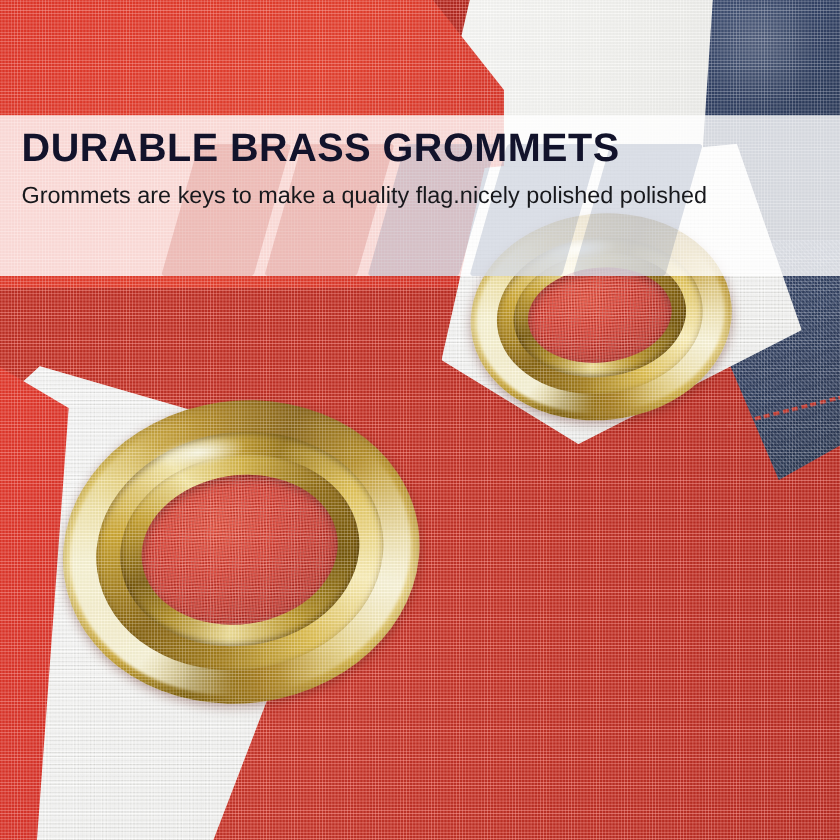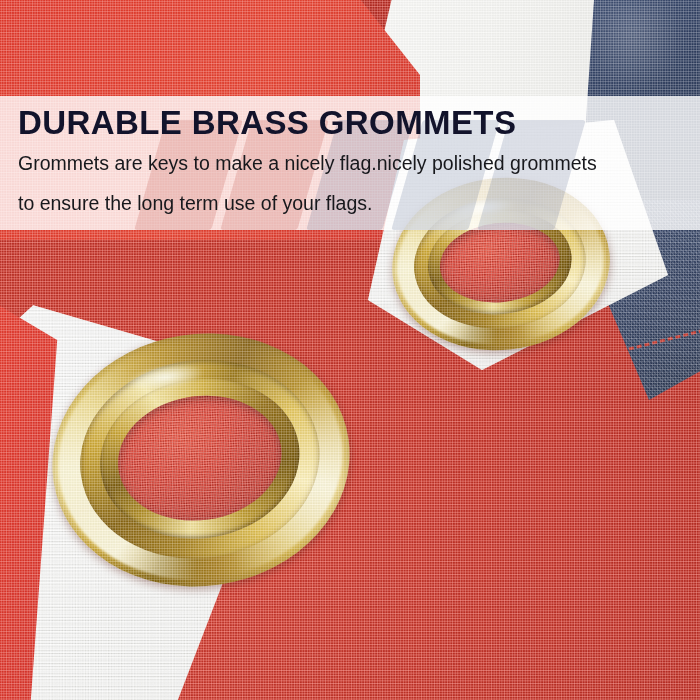--- a/index.html
+++ b/index.html
@@ -297,18 +297,17 @@
     <div class="watermark">
       <div class="wm-bar r"></div>
       <div class="wm-bar r"></div>
       <div class="wm-bar b"></div>
       <div class="wm-bar b"></div>
       <div class="wm-bar b"></div>
     </div>
 
     <div class="banner-text">
       <div id="headline">DURABLE BRASS GROMMETS</div>
-      <div id="subline-1">Grommets are keys to make a nicely flag.nicely polished grommets</div>
-      <div id="subline-2">to ensure the long term use of your flags.</div>
+      <div id="subline-1">Grommets are keys to make a quality flag.nicely polished polished</div>
     </div>
   </div>
 
 </div>
 
 </body></html>

